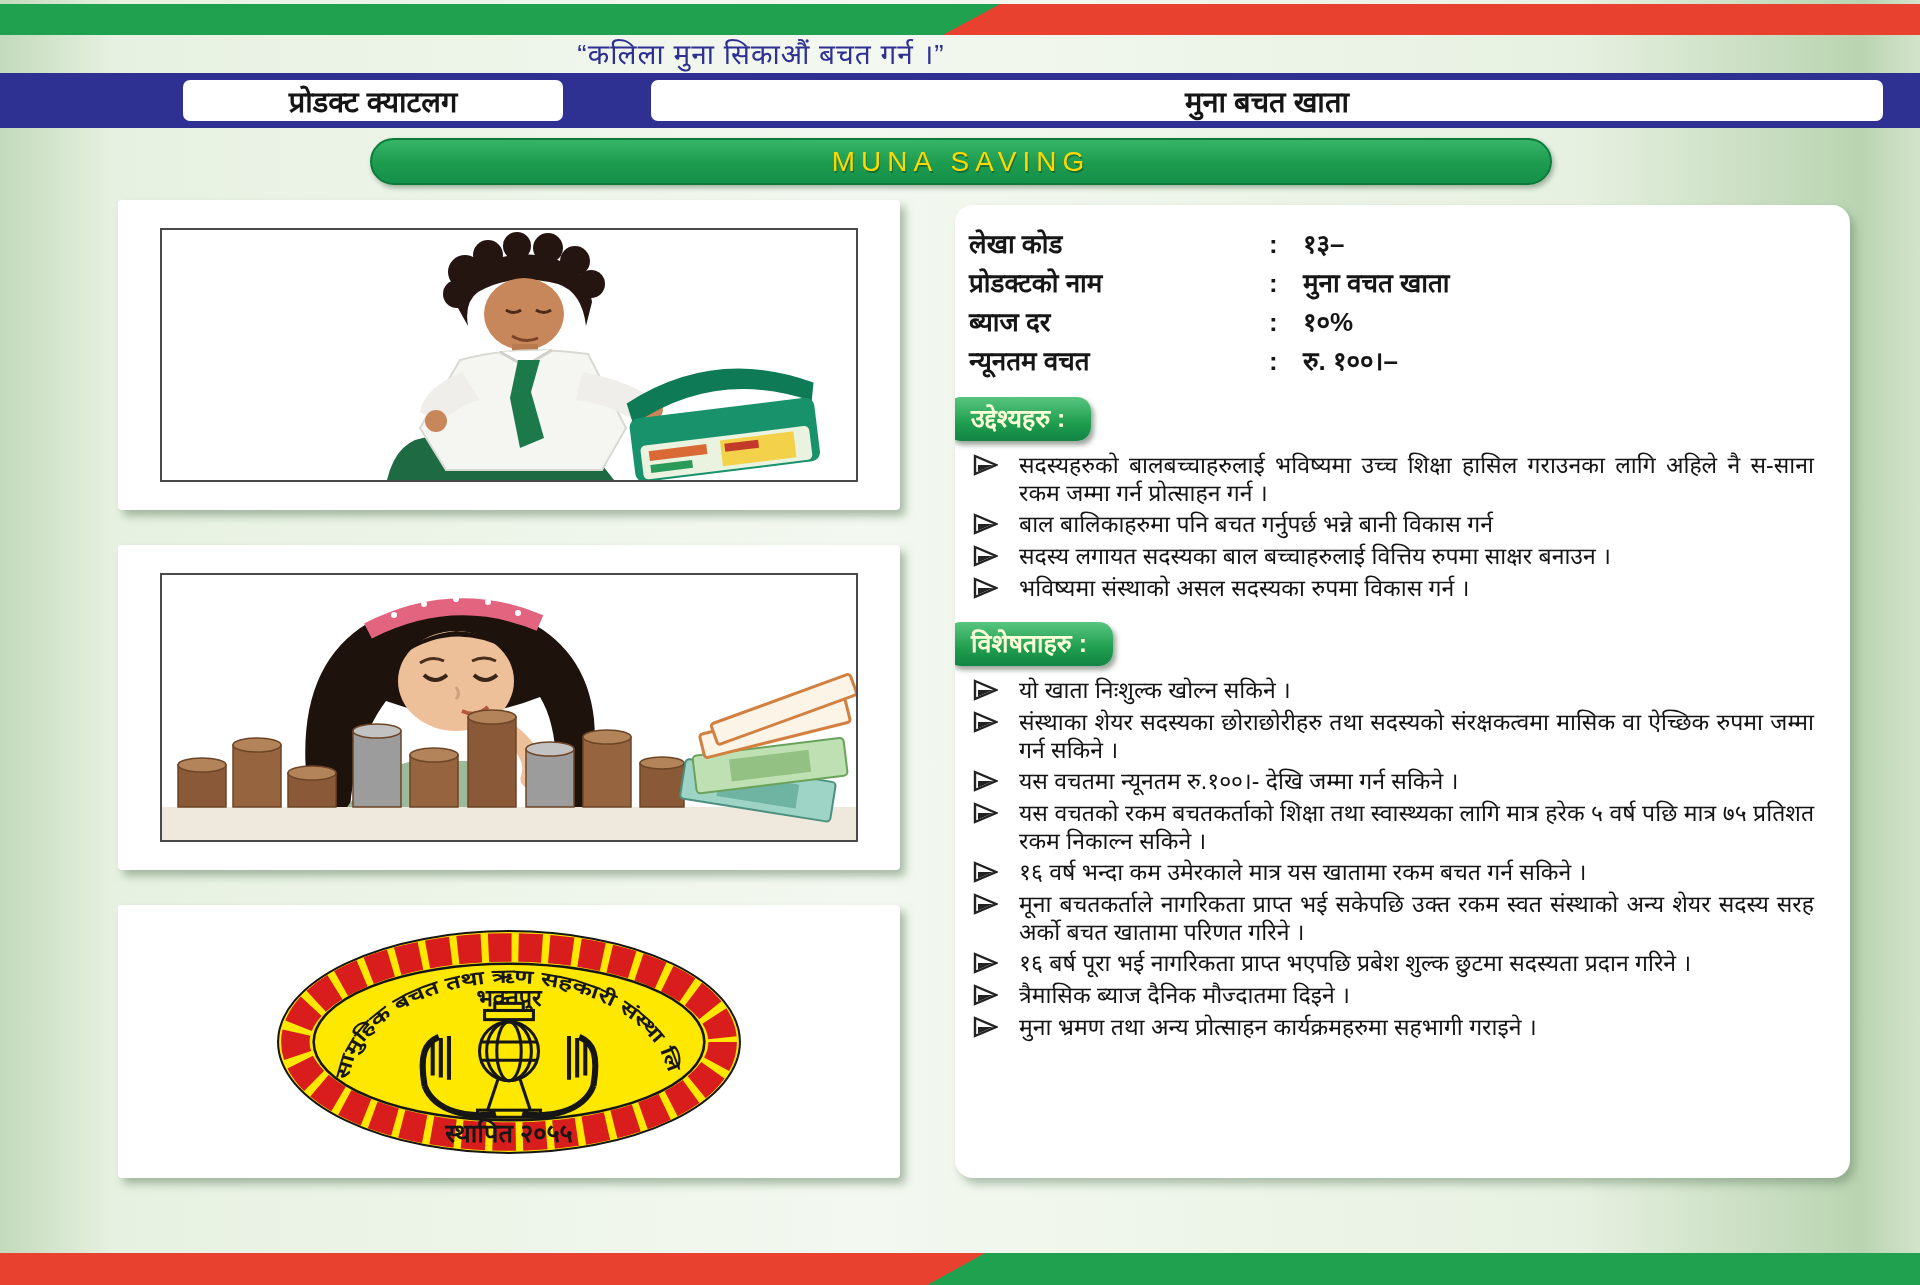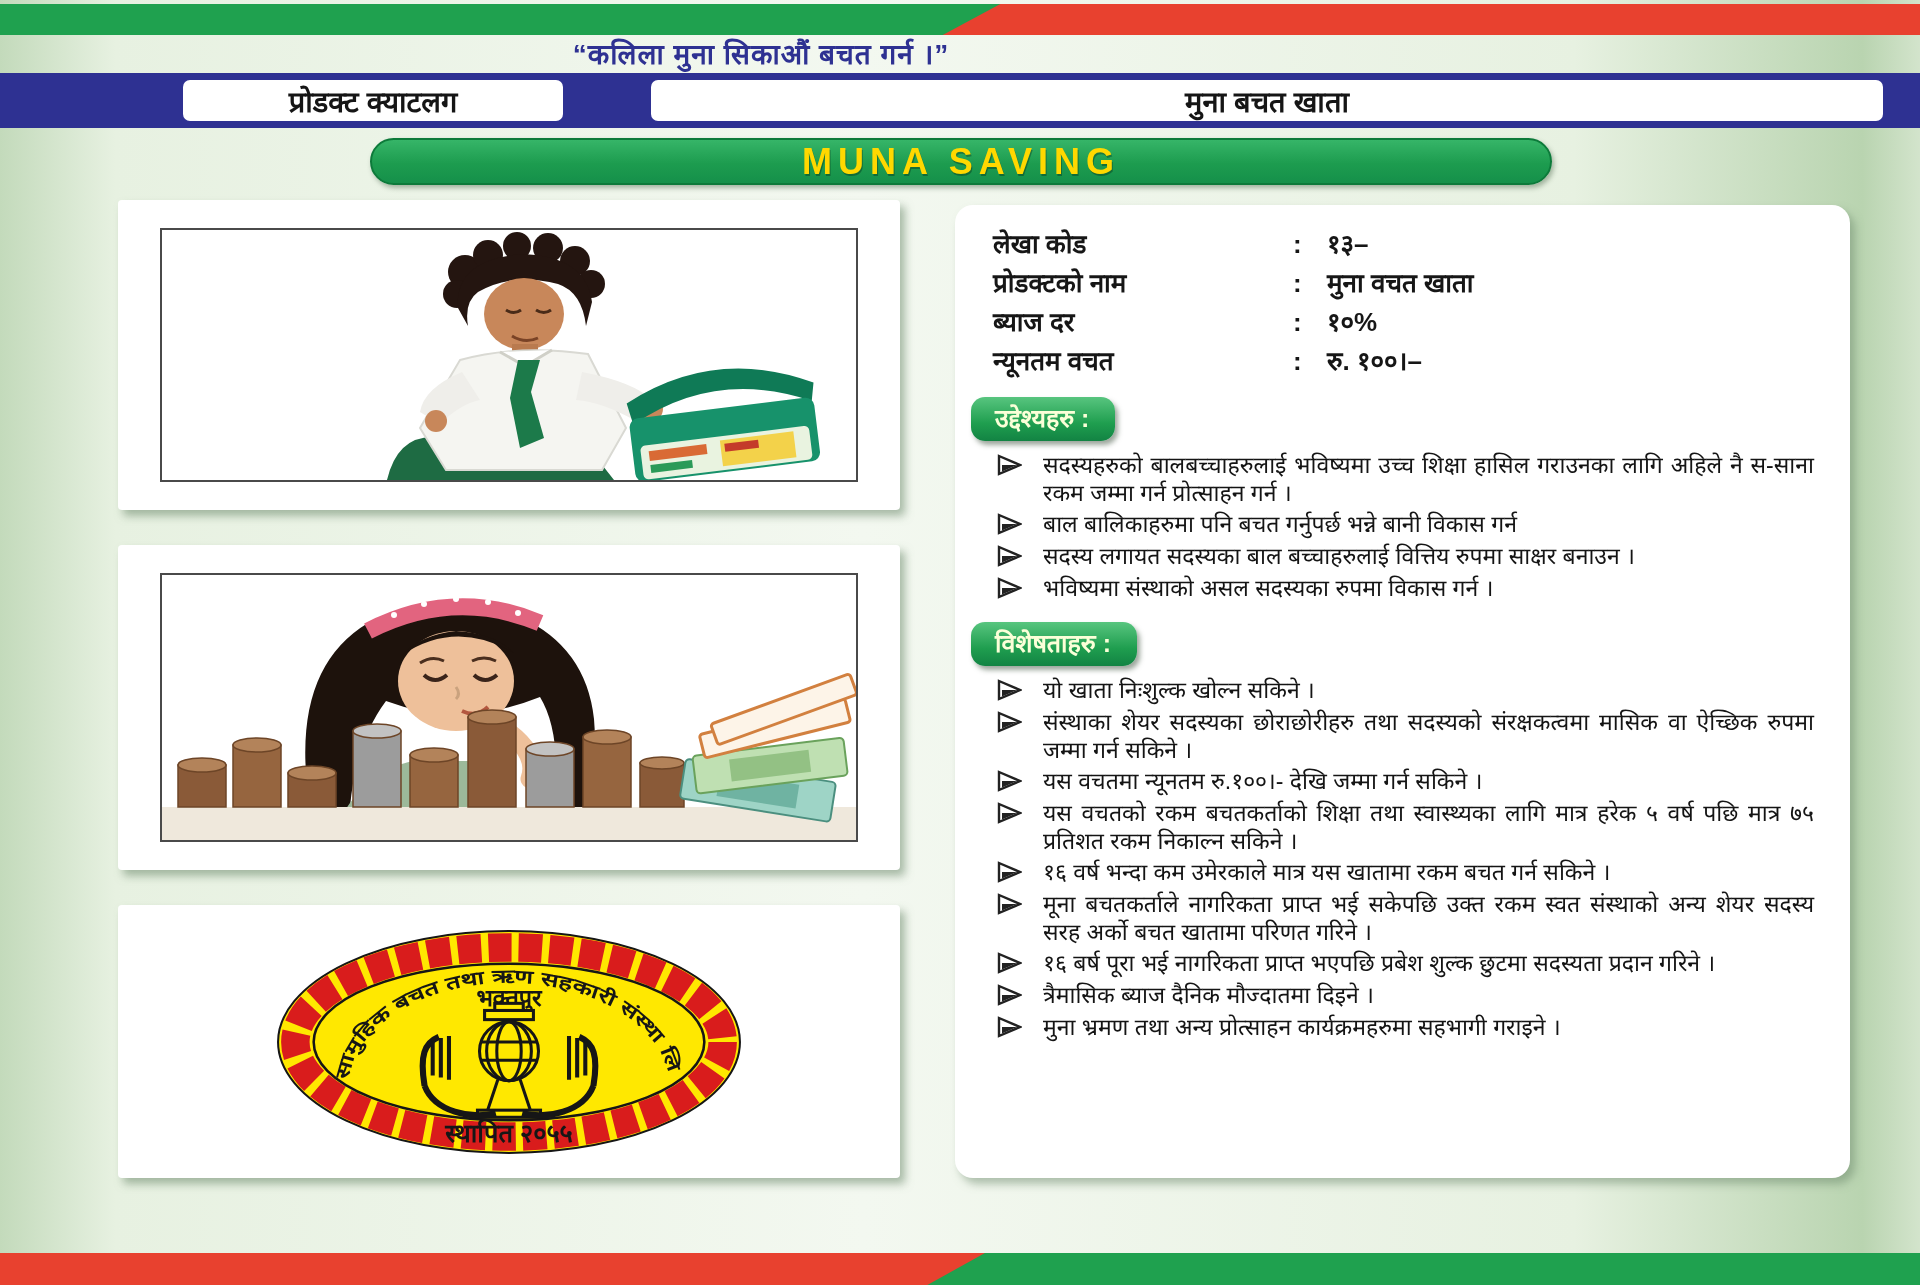--- a/index.html
+++ b/index.html
@@ -13,62 +13,62 @@
   .stripe-top{top:4px;}
   .stripe-bottom{top:1253px;height:32px;}
   .stripe .seg{position:absolute;top:0;bottom:0;left:0;right:0;}
   .seg-green-top{background:#1fa14f;clip-path:polygon(0 0,52.4% 0,49.4% 100%,0 100%);}
   .seg-red-top{background:#e8412f;clip-path:polygon(52.1% 0,100% 0,100% 100%,49.1% 100%);}
   .seg-red-bottom{background:#e8412f;clip-path:polygon(0 0,51.6% 0,48.6% 100%,0 100%);}
   .seg-green-bottom{background:#1fa14f;clip-path:polygon(51.3% 0,100% 0,100% 100%,48.3% 100%);}
   
   .tagline{
     position:absolute;top:34px;left:0;width:1522px;text-align:center;
-    color:#2e3192;font-size:28px;font-weight:700;letter-spacing:1px;
+    color:#2e3192;font-size:28px;font-weight:400;letter-spacing:1px;
   }
   
   .title-bar{position:absolute;top:73px;left:0;width:1920px;height:55px;background:#2e3192;}
   .title-box{
     position:absolute;top:7px;height:41px;background:#ffffff;border-radius:7px;
     display:flex;align-items:center;justify-content:center;
     font-size:29px;font-weight:700;color:#151515;margin-left:33px;
   }
   .title-box-left{left:150px;width:380px;}
   .title-box-right{left:618px;width:1232px;}
   
   .banner-pill{
     position:absolute;top:138px;left:370px;width:1182px;height:47px;border-radius:26px;
     background:linear-gradient(180deg,#36b568 0%,#1d9c4f 55%,#15904a 100%);
     border:2px solid #0d7a3a;box-sizing:border-box;
     display:flex;align-items:center;justify-content:center;
     box-shadow:2px 3px 5px rgba(70,100,70,.45);
   }
   .banner-pill span{
-    color:#ffd800;font-size:36px;font-weight:700;letter-spacing:6px;
+    color:#ffd800;font-size:28px;font-weight:400;letter-spacing:6px;
     text-shadow:1px 2px 0 rgba(0,0,0,.28);
   }
   
   .card{
     position:absolute;left:118px;width:782px;background:#ffffff;border-radius:4px;
     box-shadow:5px 6px 9px rgba(105,135,105,.55);
   }
   .card1{top:200px;height:310px;}
   .card2{top:545px;height:325px;}
   .card3{top:905px;height:273px;display:flex;align-items:center;justify-content:center;}
   .photo-frame{
     position:absolute;left:42px;right:42px;top:28px;bottom:28px;
     border:2px solid #4a4a4a;background:#fefefe;overflow:hidden;
   }
   .photo-frame svg{display:block;width:100%;height:100%;}
   .logo-svg text{font-family:"Liberation Sans","DejaVu Sans",sans-serif;font-weight:700;fill:#161616;}
   
   .info-card{
     position:absolute;left:955px;top:205px;width:895px;height:973px;background:#ffffff;
     border-radius:18px;box-shadow:5px 6px 9px rgba(105,135,105,.5);
-    box-sizing:border-box;padding:20px 36px 14px 38px;overflow:hidden;color:#161616;
+    box-sizing:border-box;padding:20px 36px 14px 14px;overflow:hidden;color:#161616;
   }
   .detail-row{display:flex;font-size:26px;font-weight:700;line-height:39px;}
   .d-label{width:300px;}
   .d-colon{width:34px;text-align:left;}
   .d-value{flex:1;}
   .section-pill{
     display:inline-block;margin:16px 0 10px -22px;padding:3px 26px 7px 24px;
     background:linear-gradient(180deg,#58c57f 0%,#1f9e4f 60%,#128343 100%);
     border-radius:14px;box-shadow:3px 4px 5px rgba(60,80,60,.5);
   }

